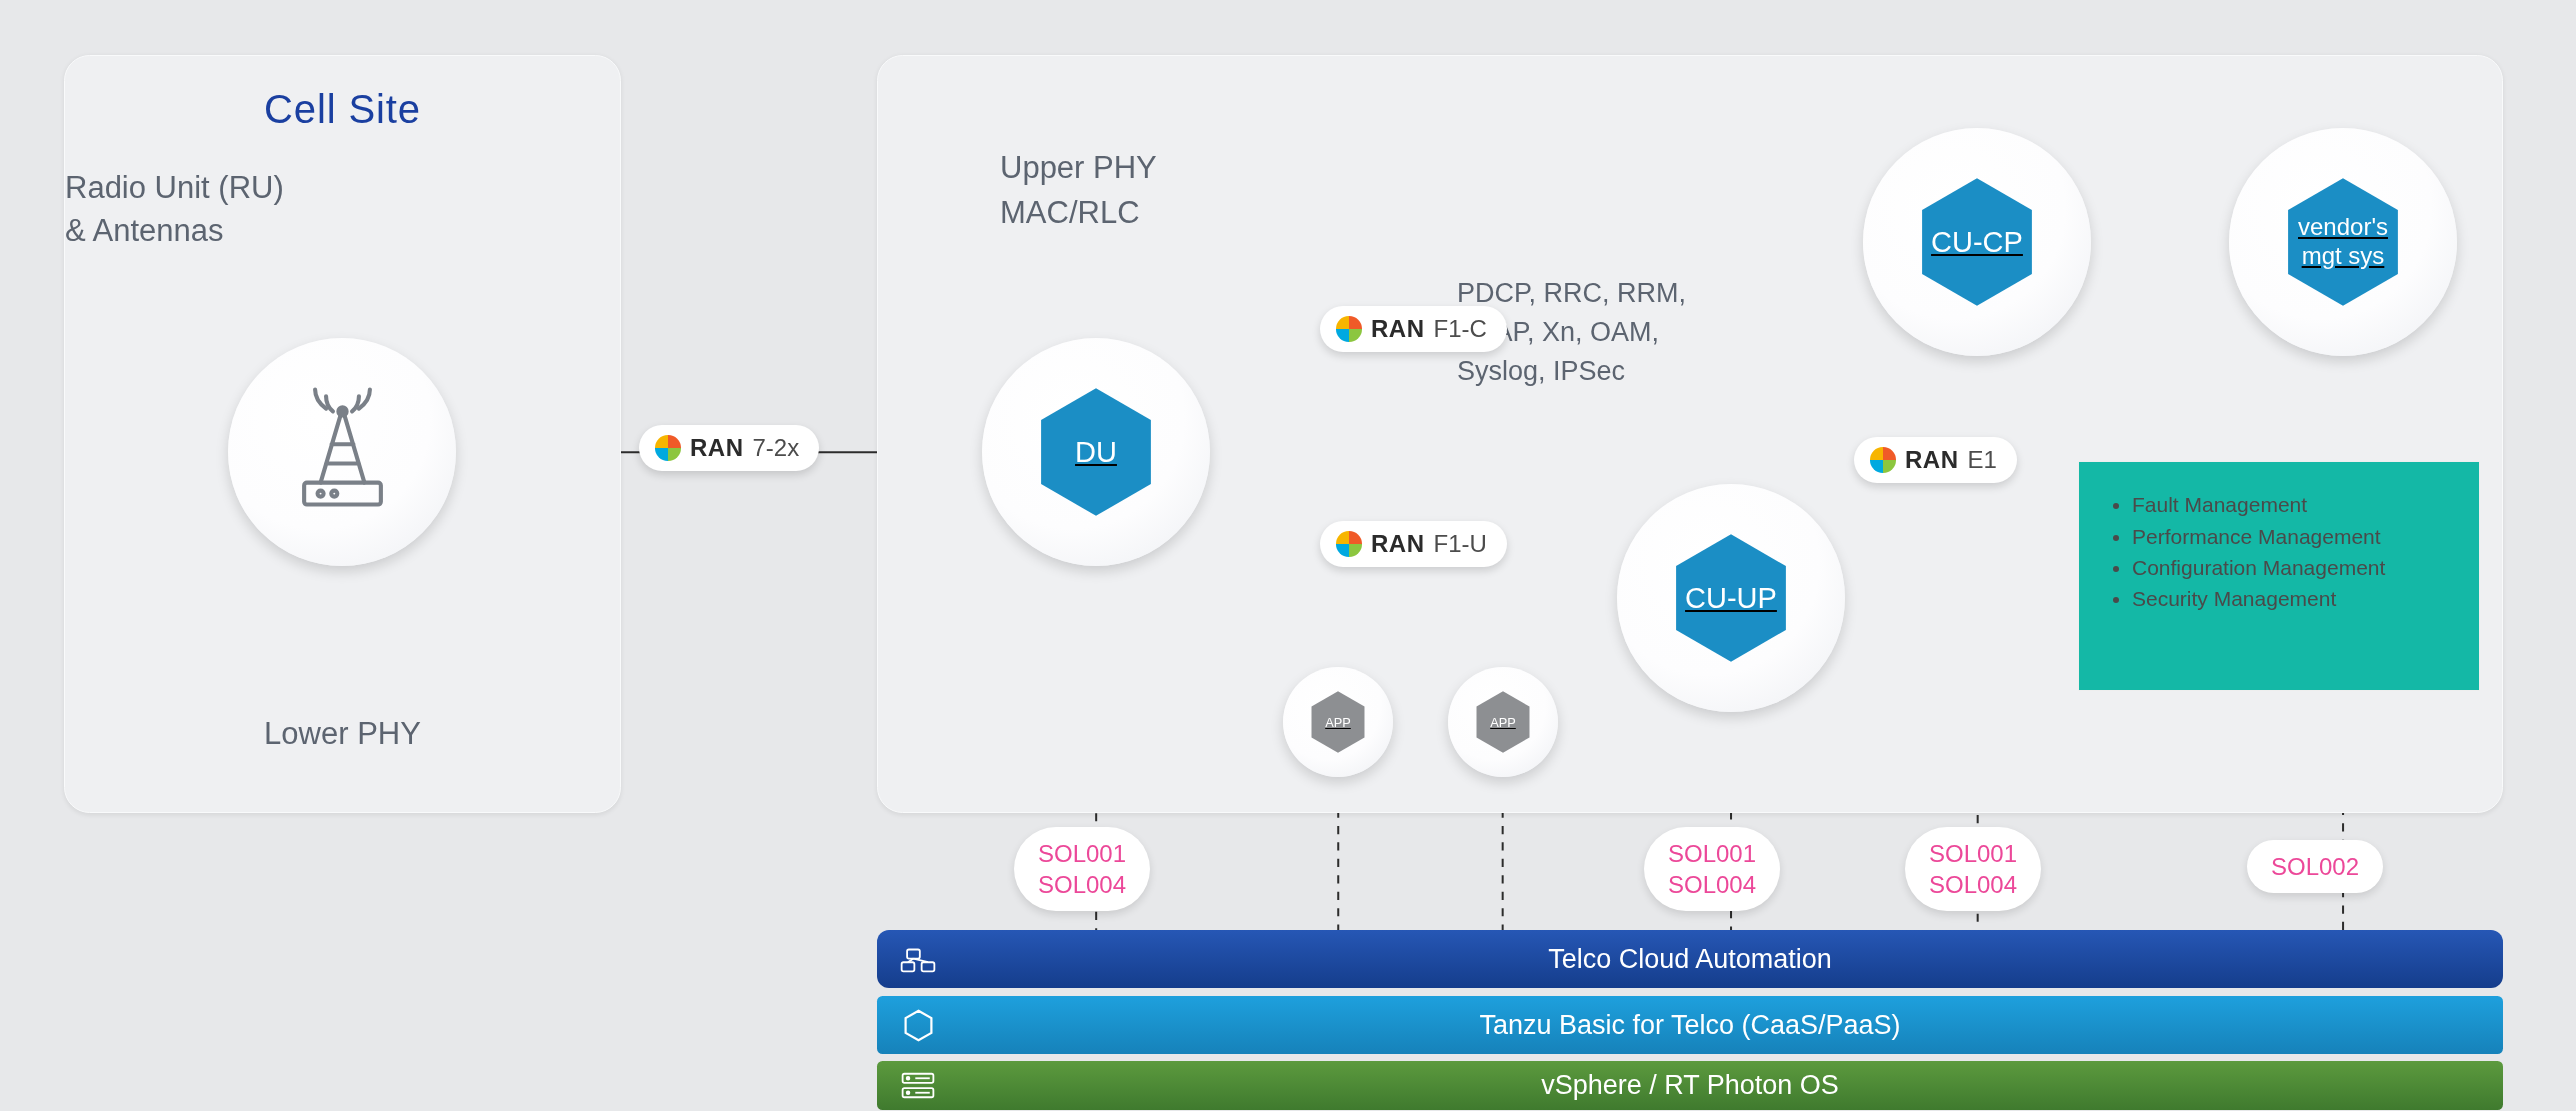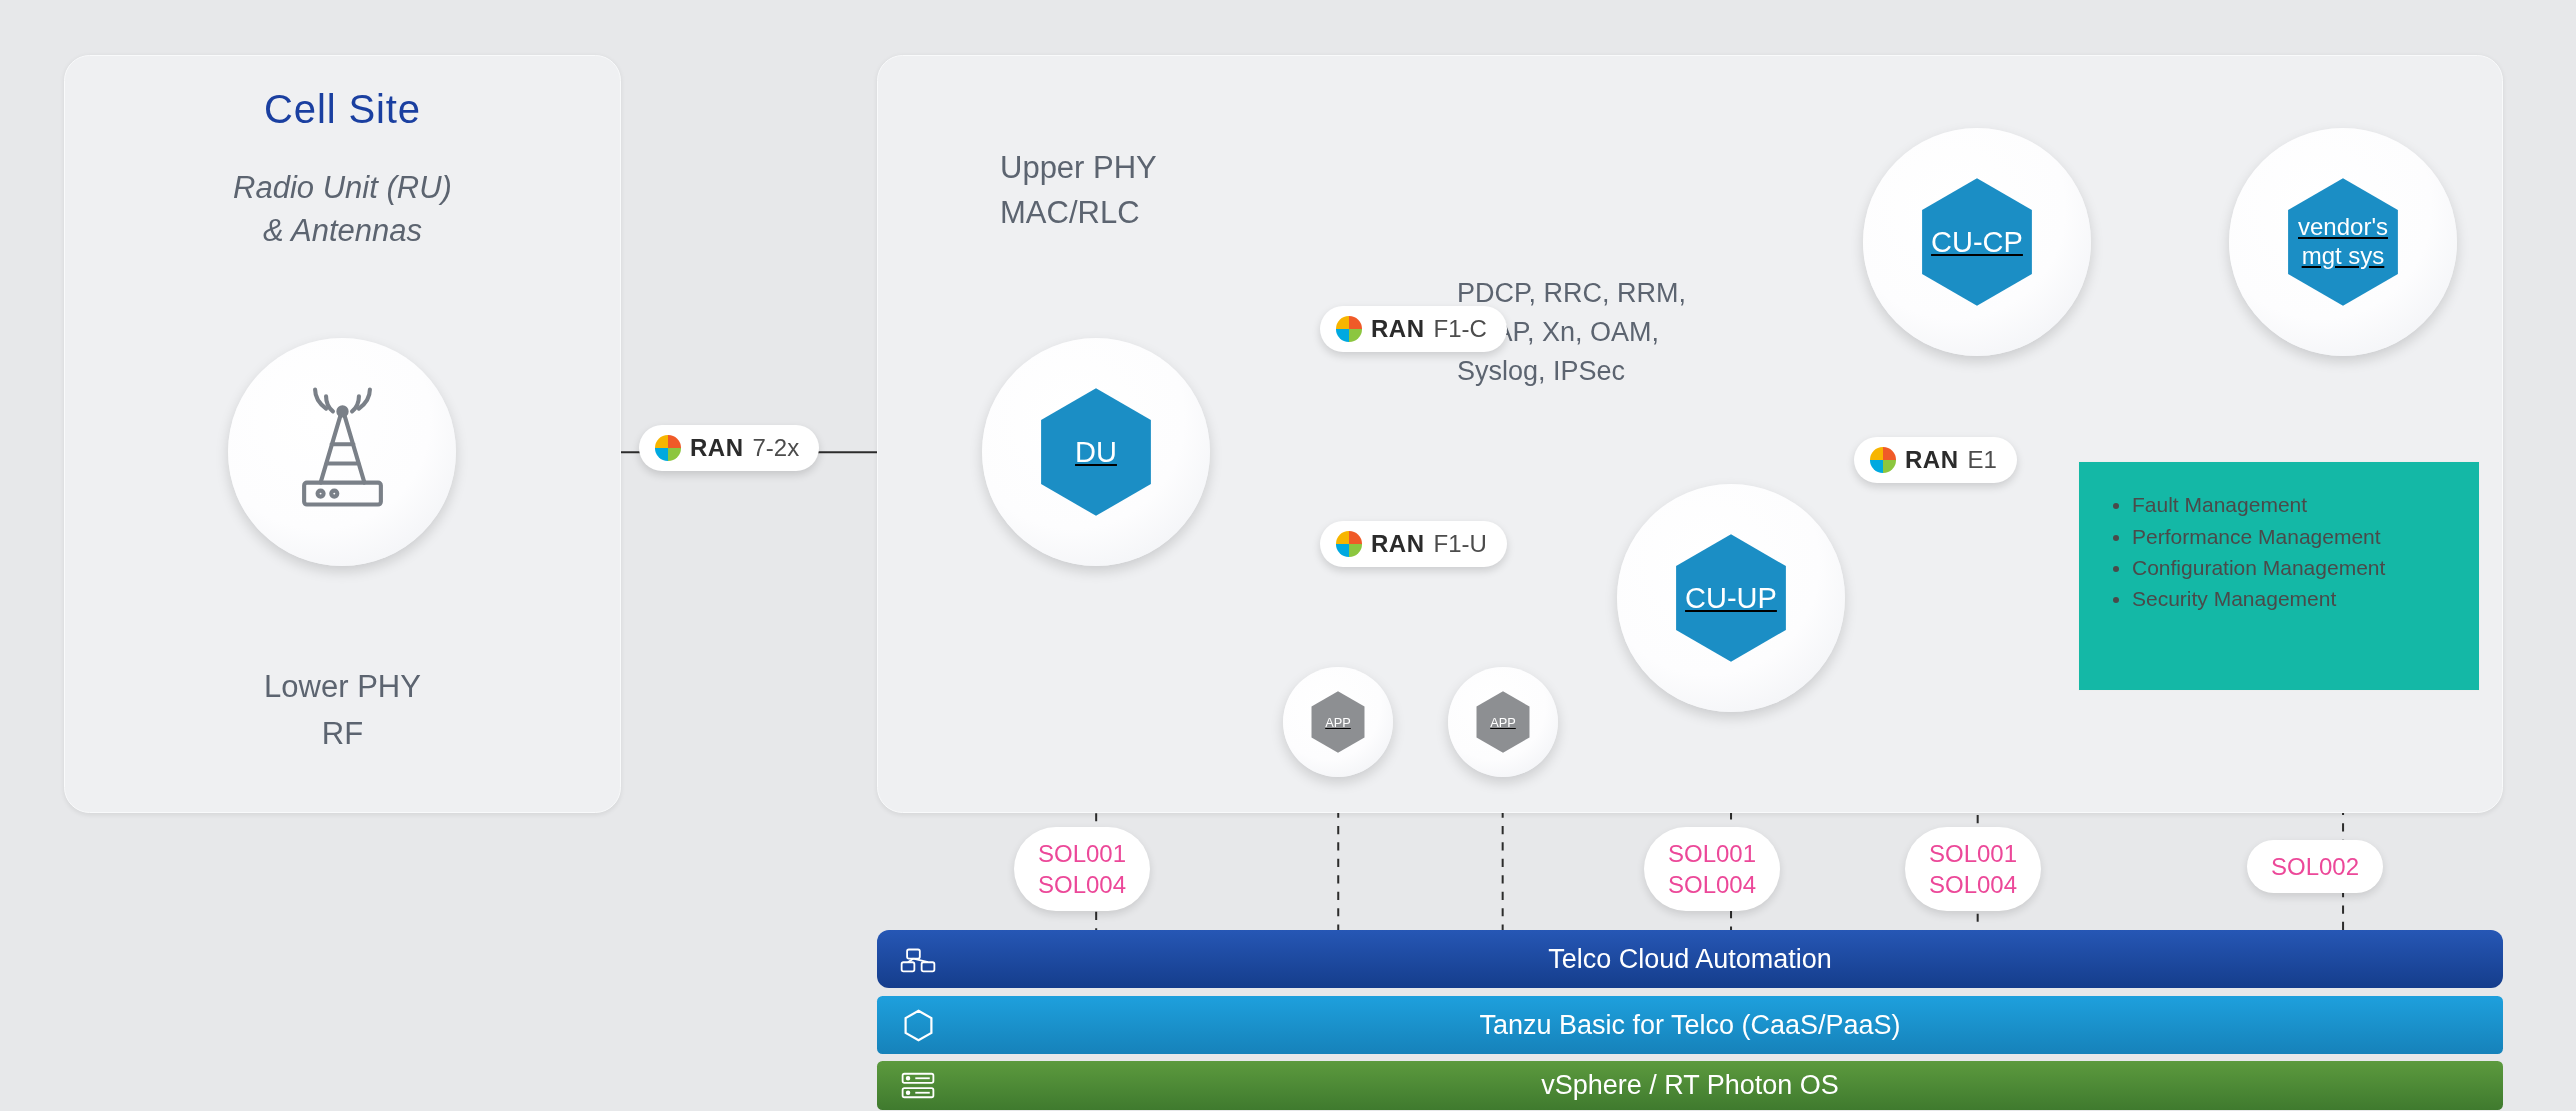--- a/index.html
+++ b/index.html
@@ -16,22 +16,22 @@
     background: #eff0f2;
     border: 1.8px solid #f9fafb;
     border-radius: 25.6px;
     box-shadow: 0 1.8px 5.5px rgba(0,0,0,0.08);
   }
   .cell-site-panel { left: 64px; top: 55px; width: 557px; height: 758px; }
   .main-panel     { left: 877px; top: 55px; width: 1626px; height: 758px; }
 
   .cell-title { position:absolute; left:0; right:0; top:31px; text-align:center;
     color:#1a3fa0; font-size:40px; letter-spacing:0.9px; }
-  .cell-sub   { position:absolute; left:0; right:0; top:110px; text-align:center;
-    color:#5c6470; font-size:31px; line-height:1.4;font-style:italic; }
+  .cell-sub   { position:absolute; left:0; right:0; top:110px; 
+    color:#5c6470; font-size:31px; line-height:1.4; }
   .cell-bottom{ position:absolute; left:0; right:0; bottom:55px; text-align:center;
     color:#5c6470; font-size:31px; line-height:1.5; }
 
   .upper-phy { position:absolute; left:1000px; top:146px; color:#5c6470; font-size:31px; line-height:1.45;}
   .pdcp-text { position:absolute; left:1457px; top:274px; color:#5c6470; font-size:27px; line-height:1.45;}
 
   .mgmt-list { position:absolute; left:2078px; top:461px; width:402px; height:230px;
     background:#14b8a6; border:0.9px solid #eee; padding:24px 18px 18px 22px;
     color:#4a4a4a; font-size:21px; }
   .mgmt-list ul { list-style: disc; padding-left: 31px; }
@@ -154,21 +154,20 @@
 </svg>
 
 <div class="panel cell-site-panel">
   <div class="cell-title">Cell Site</div>
   <div class="cell-sub">
     <div>Radio Unit (RU)</div>
     <div>&amp; Antennas</div>
   </div>
   <div class="cell-bottom">
     <div>Lower PHY</div>
-    <div>RF</div>
   </div>
 </div>
 
 <div class="panel main-panel"></div>
 
 <div class="upper-phy">
   <div>Upper PHY</div>
   <div>MAC/RLC</div>
 </div>
 

